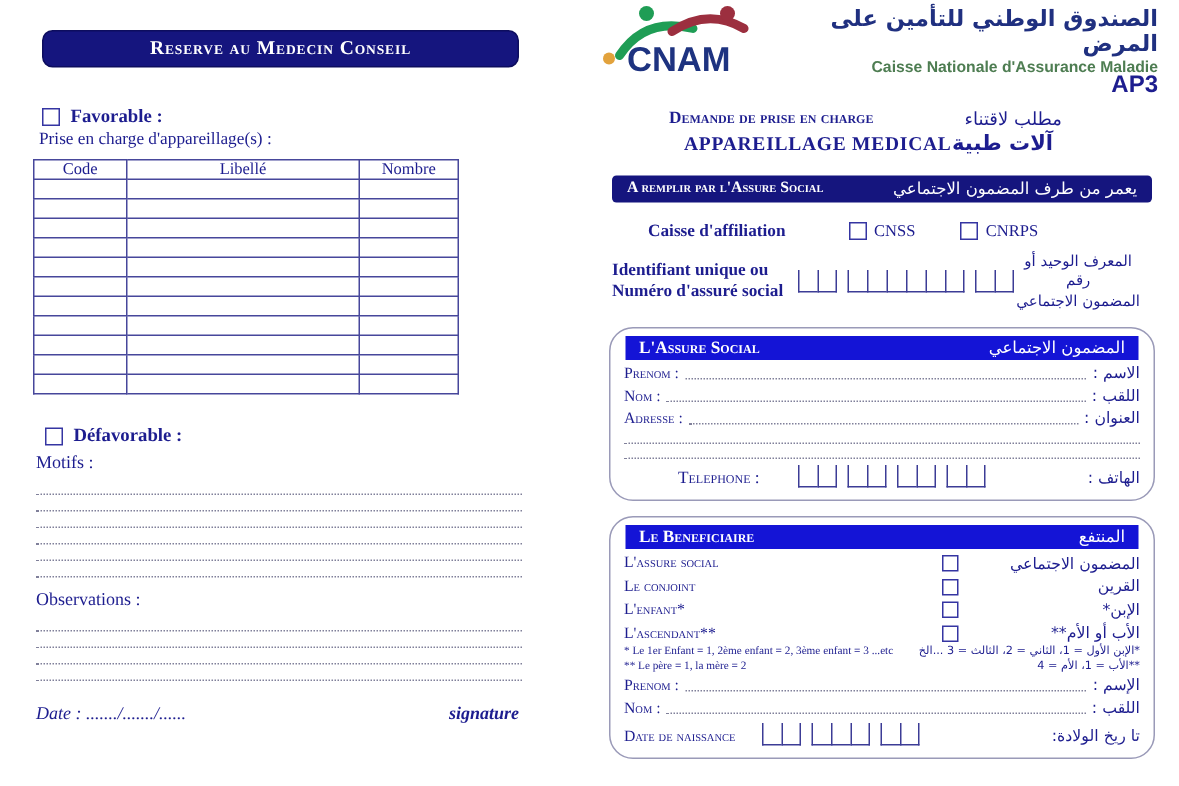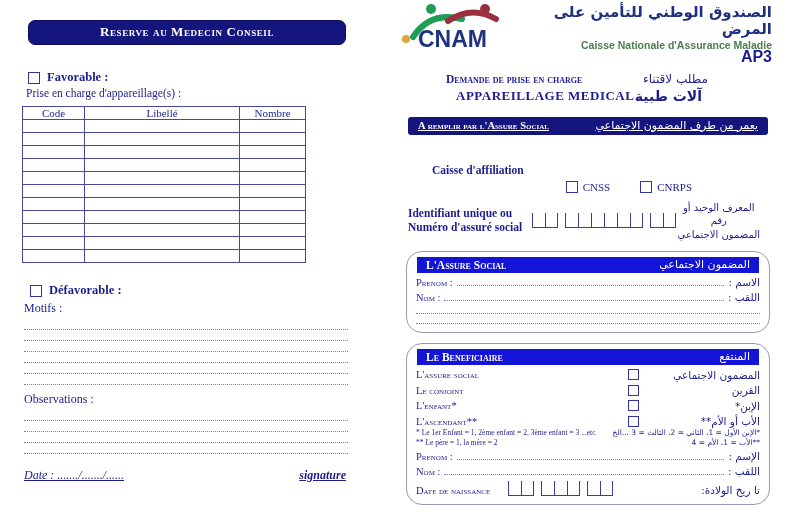--- a/index.html
+++ b/index.html
@@ -25,46 +25,46 @@
   .cb { width:12px; height:12px; border:1.3px solid #3535a2; background:#fff; display:inline-block; flex:none; }
   table.app { border-collapse:collapse; margin:7px 0 0 22px; width:284px; table-layout:fixed; }
   .app th { font-weight:normal; font-size:11px; height:13px; padding:0; }
   .app td { height:13px; padding:0; }
   .app th, .app td { border:1px solid #47479b; }
   .defav { margin:20px 0 0 30px; }
   .motifs-label { margin:3px 0 0 24px; font-size:12px; }
   .obs-label { margin:7px 0 0 24px; font-size:12px; }
   .lines { margin:3px 34px 0 24px; }
   .dotted-line { height:11px; border-bottom:1.5px dotted #80809a; }
-  .date-row { display:flex; justify-content:space-between; margin:14px 36px 0 24px; font-style:italic; font-size:12px;text-decoration:underline; }
+  .date-row { display:flex; justify-content:space-between; margin:14px 36px 0 24px; font-style:italic; font-size:12px; }
   .sig { font-weight:bold; }
 
   
   #right-panel { position:absolute; left:398px; top:0; width:376px; }
   .brand { display:flex; margin-top:4px; align-items:flex-start; }
   .logo-svg { width:110px; height:46px; flex:none; }
   .brand-right { flex:1; padding-right:2px; }
   .ar-name { text-align:right; font-size:15px; font-weight:bold; color:#203080; line-height:1.15; }
   .tag-row { text-align:right; color:#4e7d52; font-weight:bold; font-size:10.5px; font-family:"Liberation Sans",sans-serif; margin-top:0; }
   .ap3 { text-align:right; color:#1d1d8f; font-weight:bold; font-size:16px; font-family:"Liberation Sans",sans-serif; margin-top:-3px; }
   .title1 { display:flex; justify-content:space-between; align-items:center; margin:6px 66px 0 48px; }
   .title1 .fr { font-weight:bold; font-size:11.5px; }
   .title1 .ar { font-size:12px; }
   .title2 { display:flex; justify-content:space-between; align-items:center; margin:2px 72px 0 58px; }
   .title2 .fr { font-weight:bold; font-size:13px; letter-spacing:.5px; }
   .title2 .ar { font-size:14px; font-weight:bold; }
   .fill-bar {
     margin:13px 6px 0 10px; background:#15157e; color:#fff; border-radius:3px;
-    display:flex; justify-content:space-between; align-items:center; padding:2px 10px 3px;text-decoration:underline;
+    display:flex; justify-content:space-between; align-items:center; padding:2px 10px 3px;
   }
   .fill-fr { font-weight:bold; font-size:10.5px; }
   .fill-ar { font-size:11px; }
   .caisse-row { display:flex; align-items:center; margin:13px 14px 0 34px; font-size:11px; }
   .caisse-label { font-weight:bold; font-size:11.5px; }
-  .opt { display:flex; align-items:center; gap:5px;margin-top:33px; }
+  .opt { display:flex; align-items:center; gap:5px; }
   .opt1 { margin-left:42px; } .opt2 { margin-left:30px; }
   .caisse-ar { margin-left:auto; font-size:10.5px; }
   .id-row { display:flex; align-items:center; margin:8px 12px 0 10px; }
   .id-label { font-weight:bold; font-size:11.5px; line-height:1.2; width:126px; }
   .id-comb { margin-left:4px; }
   .id-ar { margin-left:auto; text-align:center; font-size:10px; line-height:1.35; }
   .comb { display:inline-flex; gap:7px; }
   .comb-group { display:inline-flex; }
   .comb-cell { width:13px; height:15px; border-left:1.3px solid #3c3c96; border-bottom:1.3px solid #3c3c96; }
   .comb-group .comb-cell:last-child { border-right:1.3px solid #3c3c96; }
@@ -282,24 +282,51 @@
     <div class="f-row">
       <span class="sc">Prenom :</span>
       <span class="f-dots"></span>
       <span class="f-ar ar">الاسم :</span>
     </div>
     <div class="f-row">
       <span class="sc">Nom :</span>
       <span class="f-dots"></span>
       <span class="f-ar ar">اللقب :</span>
     </div>
+    <div class="f-row">
+      <span class="sc">Adresse :</span>
+      <span class="f-dots"></span>
+      <span class="f-ar ar">العنوان :</span>
+    </div>
     <div class="extra-lines">
         <div class="dotted-line"></div>
         <div class="dotted-line"></div>
       </div>
+    <div class="tel-row">
+      <span class="tel-label sc">Telephone :</span>
+      <span class="comb tel-comb">
+          <span class="comb-group">
+            <span class="comb-cell"></span>
+            <span class="comb-cell"></span>
+          </span>
+          <span class="comb-group">
+            <span class="comb-cell"></span>
+            <span class="comb-cell"></span>
+          </span>
+          <span class="comb-group">
+            <span class="comb-cell"></span>
+            <span class="comb-cell"></span>
+          </span>
+          <span class="comb-group">
+            <span class="comb-cell"></span>
+            <span class="comb-cell"></span>
+          </span>
+        </span>
+      <span class="tel-ar ar">الهاتف :</span>
+    </div>
   </div>
 
   <div class="fbox">
     <div class="sec-bar">
       <span class="sec-fr sc">Le Beneficiaire</span>
       <span class="sec-ar ar">المنتفع</span>
     </div>
     <div class="b-row">
       <span class="b-fr sc">L'assure social</span>
       <span class="cb b-cb"></span>

